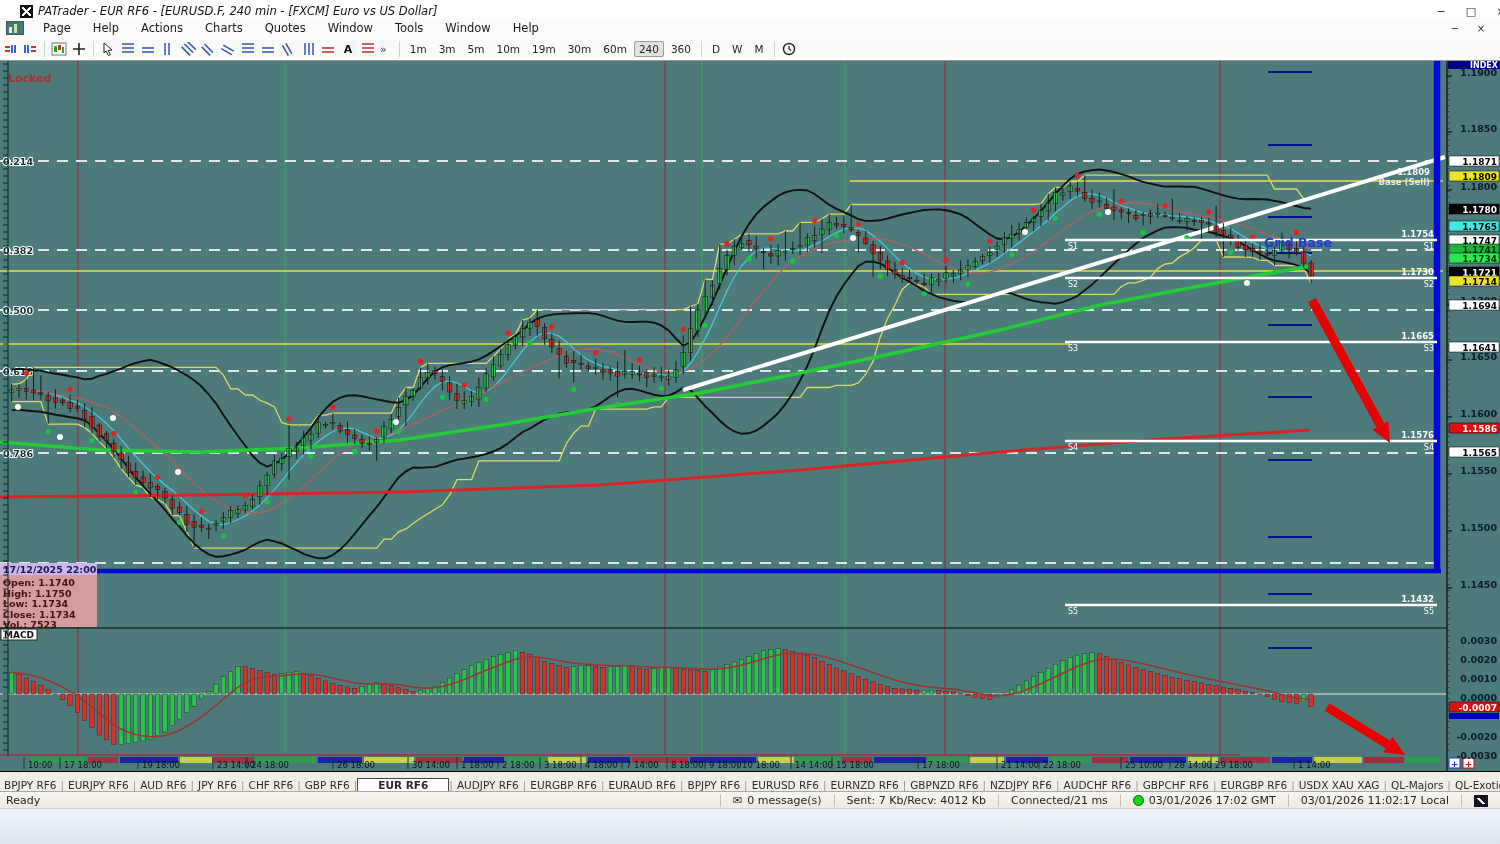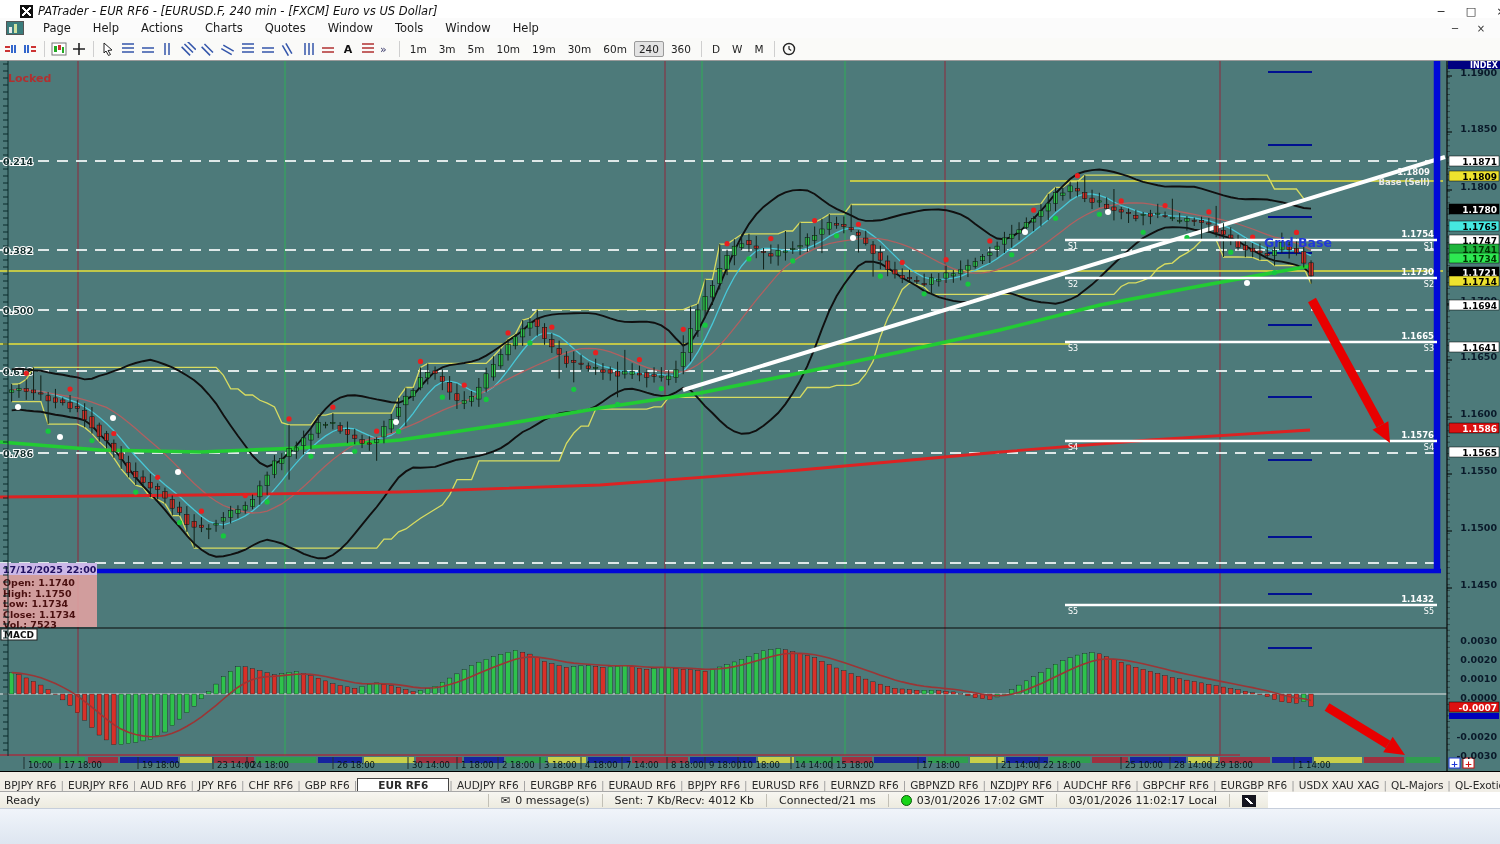--- a/index.html
+++ b/index.html
@@ -32,21 +32,21 @@
   
   #chart-bg{left:0;top:60px;width:1500px;height:711px;background:#4d7a7a;z-index:1;}
   #chart-svg{left:0;top:0;width:1500px;height:844px;z-index:5;pointer-events:none;}
   
   #tabbar{left:0;top:771px;width:1500px;height:20px;background:#f1eee7;border-top:1px solid #000000;
     display:flex;align-items:flex-end;font-size:10.5px;color:#2a2a2a;z-index:10;overflow:hidden;}
   .tab{padding:0 4px;white-space:nowrap;}
   .tab.sel{background:#fff;border:1px solid #444;font-weight:bold;padding:0 20px;}
   .tab-sep{color:#9a9a9a;}
   
-  #statusbar{left:0;top:791px;width:1268px;height:17px;background:linear-gradient(#f7f6f1,#eceade);
+  #statusbar{left:0;top:791px;width:1500px;height:17px;background:linear-gradient(#f7f6f1,#eceade);
     border-top:1px solid #a8a8a8;display:flex;align-items:center;font-size:11px;color:#222;z-index:10;}
   #status-ready{padding-left:6px;}
   #status-right{margin-left:auto;display:flex;align-items:center;height:100%;}
   .st-cell{padding:0 12px;border-left:1px solid #c2c0b6;height:13px;display:flex;align-items:center;gap:5px;}
   .green-dot{width:9px;height:9px;border-radius:50%;background:#17d417;border:1px solid #0a5a0a;}
   .st-icon-box{width:14px;height:12px;background:#15151f;position:relative;}
   .st-icon-box:before{content:"";position:absolute;left:2px;top:3px;width:10px;height:6px;
     background:linear-gradient(45deg,transparent 40%,#fff 40%,#fff 60%,transparent 60%);}
   
   #taskbar{left:0;top:808px;width:1500px;height:36px;background:linear-gradient(#f0f4fa,#dde5f0);

